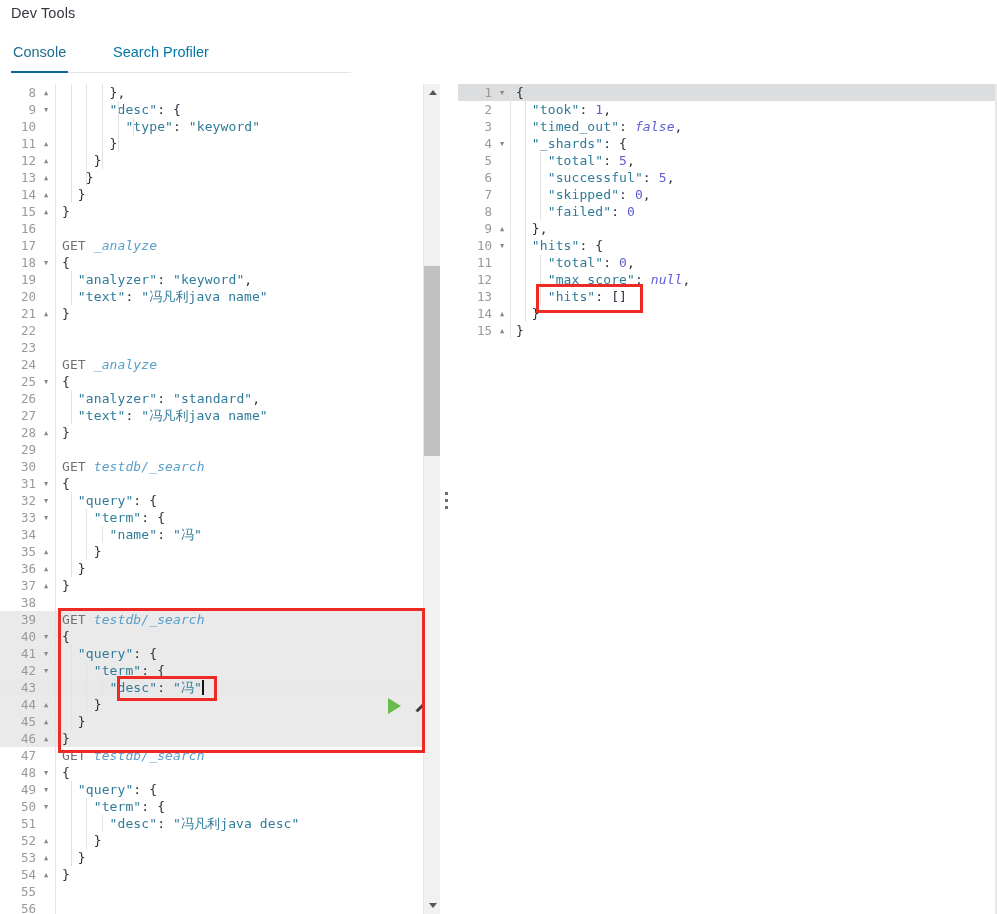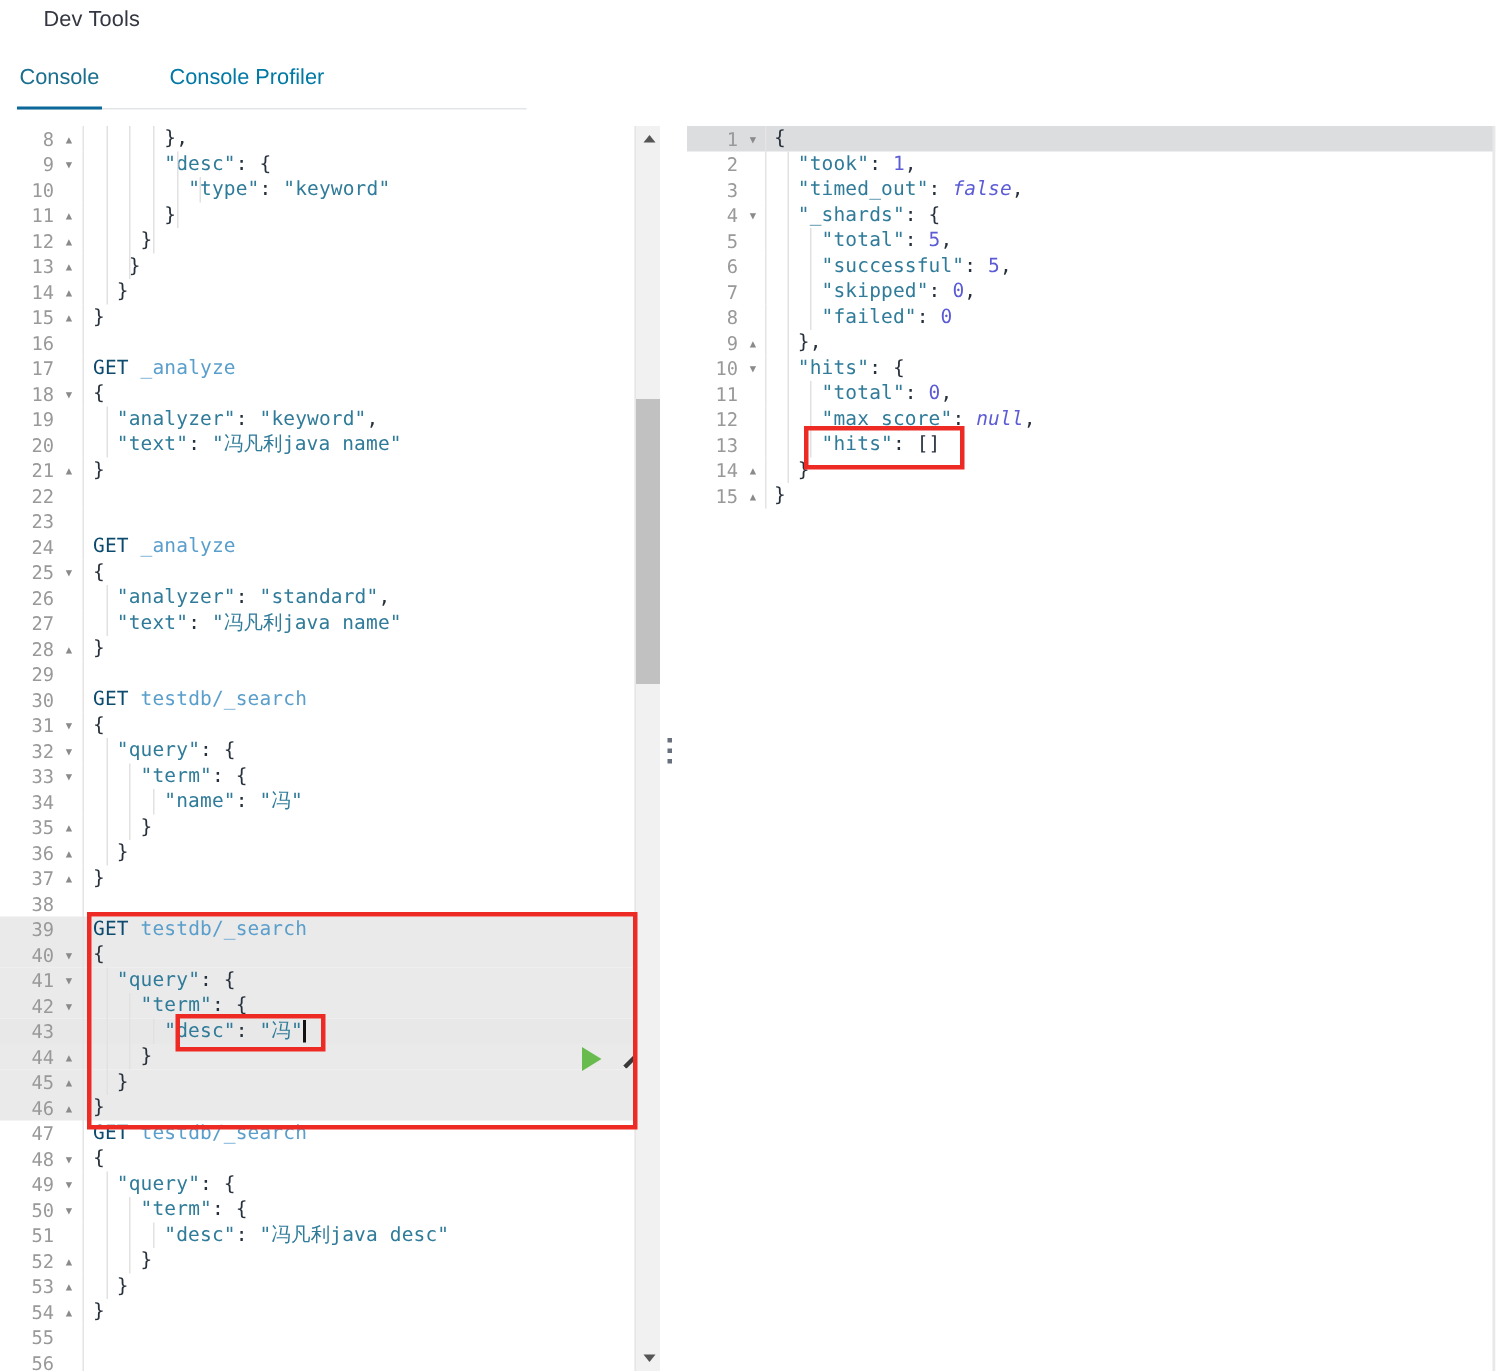--- a/index.html
+++ b/index.html
@@ -6,21 +6,21 @@
     margin: 0; padding: 0;
     width: 997px; height: 914px;
     background: #ffffff;
     font-family: "Liberation Sans", sans-serif;
     overflow: hidden;
   }
   #app { position: relative; width: 997px; height: 914px; }
 
   
   .app-title {
-    position: absolute; left: 29px; top: 5px;
+    position: absolute; left: 11px; top: 5px;
     font-size: 14.5px; color: #343741; letter-spacing: .1px;
   }
   .tabbar {
     position: absolute; left: 0; top: 34px; width: 997px; height: 40px; padding-left: 15px;
   }
   .tabbar .rule {
     position: absolute; left: 11px; top: 38px; width: 340px; height: 1px;
     background: #e3e6e8;
   }
   .tab {
@@ -118,22 +118,22 @@
   }
   #right-pane .txt { left: 58px; }
 
   
   .guides { position: absolute; left: 0; top: 0; pointer-events: none; }
   .guides i {
     position: absolute; width: 1px; background: #e1e1e1;
   }
 
   
-  .k-method { color: #0c4a6e; }
-  .k-url    { color: #5a9ecb; }
+  .k-method { color: #737373; }
+  .k-url    { color: #5a9ecb; font-style: italic; }
   .k-str    { color: #2f7b99; }
   .k-num    { color: #5c5cd6; }
   .k-bool   { color: #5c5cd6; font-style: italic; }
 
   
   .play-btn {
     position: absolute; left: 388px; top: 614px;
     width: 0; height: 0;
     border-top: 8px solid transparent; border-bottom: 8px solid transparent;
     border-left: 13px solid #68bc4e; cursor: pointer;
@@ -161,21 +161,21 @@
 </head>
 <body>
 
 <div id="app">
 
   <div class="app-title">Dev Tools</div>
 
   <div class="tabbar">
     <div class="rule"></div>
     <div class="tab active" style="left:11px;">Console</div>
-    <div class="tab" style="left:111px;">Console Profiler</div>
+    <div class="tab" style="left:111px;">Search Profiler</div>
   </div>
 
   <div class="pane" id="left-pane">
     <div class="code" id="left-code"><div class="row"><span class="gutter">8</span><span class="fold">▲</span><span class="ln-sep"></span><span class="txt">      },</span></div><div class="row"><span class="gutter">9</span><span class="fold">▼</span><span class="ln-sep"></span><span class="txt">      <span class="k-str">"desc"</span>: {</span></div><div class="row"><span class="gutter">10</span><span class="fold"></span><span class="ln-sep"></span><span class="txt">        <span class="k-str">"type"</span>: <span class="k-str">"keyword"</span></span></div><div class="row"><span class="gutter">11</span><span class="fold">▲</span><span class="ln-sep"></span><span class="txt">      }</span></div><div class="row"><span class="gutter">12</span><span class="fold">▲</span><span class="ln-sep"></span><span class="txt">    }</span></div><div class="row"><span class="gutter">13</span><span class="fold">▲</span><span class="ln-sep"></span><span class="txt">   }</span></div><div class="row"><span class="gutter">14</span><span class="fold">▲</span><span class="ln-sep"></span><span class="txt">  }</span></div><div class="row"><span class="gutter">15</span><span class="fold">▲</span><span class="ln-sep"></span><span class="txt">}</span></div><div class="row"><span class="gutter">16</span><span class="fold"></span><span class="ln-sep"></span><span class="txt"></span></div><div class="row"><span class="gutter">17</span><span class="fold"></span><span class="ln-sep"></span><span class="txt"><span class="k-method">GET</span> <span class="k-url">_analyze</span></span></div><div class="row"><span class="gutter">18</span><span class="fold">▼</span><span class="ln-sep"></span><span class="txt">{</span></div><div class="row"><span class="gutter">19</span><span class="fold"></span><span class="ln-sep"></span><span class="txt">  <span class="k-str">"analyzer"</span>: <span class="k-str">"keyword"</span>,</span></div><div class="row"><span class="gutter">20</span><span class="fold"></span><span class="ln-sep"></span><span class="txt">  <span class="k-str">"text"</span>: <span class="k-str">"冯凡利java name"</span></span></div><div class="row"><span class="gutter">21</span><span class="fold">▲</span><span class="ln-sep"></span><span class="txt">}</span></div><div class="row"><span class="gutter">22</span><span class="fold"></span><span class="ln-sep"></span><span class="txt"></span></div><div class="row"><span class="gutter">23</span><span class="fold"></span><span class="ln-sep"></span><span class="txt"></span></div><div class="row"><span class="gutter">24</span><span class="fold"></span><span class="ln-sep"></span><span class="txt"><span class="k-method">GET</span> <span class="k-url">_analyze</span></span></div><div class="row"><span class="gutter">25</span><span class="fold">▼</span><span class="ln-sep"></span><span class="txt">{</span></div><div class="row"><span class="gutter">26</span><span class="fold"></span><span class="ln-sep"></span><span class="txt">  <span class="k-str">"analyzer"</span>: <span class="k-str">"standard"</span>,</span></div><div class="row"><span class="gutter">27</span><span class="fold"></span><span class="ln-sep"></span><span class="txt">  <span class="k-str">"text"</span>: <span class="k-str">"冯凡利java name"</span></span></div><div class="row"><span class="gutter">28</span><span class="fold">▲</span><span class="ln-sep"></span><span class="txt">}</span></div><div class="row"><span class="gutter">29</span><span class="fold"></span><span class="ln-sep"></span><span class="txt"></span></div><div class="row"><span class="gutter">30</span><span class="fold"></span><span class="ln-sep"></span><span class="txt"><span class="k-method">GET</span> <span class="k-url">testdb/_search</span></span></div><div class="row"><span class="gutter">31</span><span class="fold">▼</span><span class="ln-sep"></span><span class="txt">{</span></div><div class="row"><span class="gutter">32</span><span class="fold">▼</span><span class="ln-sep"></span><span class="txt">  <span class="k-str">"query"</span>: {</span></div><div class="row"><span class="gutter">33</span><span class="fold">▼</span><span class="ln-sep"></span><span class="txt">    <span class="k-str">"term"</span>: {</span></div><div class="row"><span class="gutter">34</span><span class="fold"></span><span class="ln-sep"></span><span class="txt">      <span class="k-str">"name"</span>: <span class="k-str">"冯"</span></span></div><div class="row"><span class="gutter">35</span><span class="fold">▲</span><span class="ln-sep"></span><span class="txt">    }</span></div><div class="row"><span class="gutter">36</span><span class="fold">▲</span><span class="ln-sep"></span><span class="txt">  }</span></div><div class="row"><span class="gutter">37</span><span class="fold">▲</span><span class="ln-sep"></span><span class="txt">}</span></div><div class="row"><span class="gutter">38</span><span class="fold"></span><span class="ln-sep"></span><span class="txt"></span></div><div class="row  hl"><span class="gutter">39</span><span class="fold"></span><span class="ln-sep"></span><span class="txt"><span class="k-method">GET</span> <span class="k-url">testdb/_search</span></span></div><div class="row  hl"><span class="gutter">40</span><span class="fold">▼</span><span class="ln-sep"></span><span class="txt">{</span></div><div class="row  hl"><span class="gutter">41</span><span class="fold">▼</span><span class="ln-sep"></span><span class="txt">  <span class="k-str">"query"</span>: {</span></div><div class="row  hl"><span class="gutter">42</span><span class="fold">▼</span><span class="ln-sep"></span><span class="txt">    <span class="k-str">"term"</span>: {</span></div><div class="row active-left"><span class="gutter">43</span><span class="fold"></span><span class="ln-sep"></span><span class="txt">      <span class="k-str">"desc"</span>: <span class="k-str">"冯"</span></span><span class="caret" style="left: 202px;"></span></div><div class="row  hl"><span class="gutter">44</span><span class="fold">▲</span><span class="ln-sep"></span><span class="txt">    }</span></div><div class="row  hl"><span class="gutter">45</span><span class="fold">▲</span><span class="ln-sep"></span><span class="txt">  }</span></div><div class="row  hl"><span class="gutter">46</span><span class="fold">▲</span><span class="ln-sep"></span><span class="txt">}</span></div><div class="row"><span class="gutter">47</span><span class="fold"></span><span class="ln-sep"></span><span class="txt"><span class="k-method">GET</span> <span class="k-url">testdb/_search</span></span></div><div class="row"><span class="gutter">48</span><span class="fold">▼</span><span class="ln-sep"></span><span class="txt">{</span></div><div class="row"><span class="gutter">49</span><span class="fold">▼</span><span class="ln-sep"></span><span class="txt">  <span class="k-str">"query"</span>: {</span></div><div class="row"><span class="gutter">50</span><span class="fold">▼</span><span class="ln-sep"></span><span class="txt">    <span class="k-str">"term"</span>: {</span></div><div class="row"><span class="gutter">51</span><span class="fold"></span><span class="ln-sep"></span><span class="txt">      <span class="k-str">"desc"</span>: <span class="k-str">"冯凡利java desc"</span></span></div><div class="row"><span class="gutter">52</span><span class="fold">▲</span><span class="ln-sep"></span><span class="txt">    }</span></div><div class="row"><span class="gutter">53</span><span class="fold">▲</span><span class="ln-sep"></span><span class="txt">  }</span></div><div class="row"><span class="gutter">54</span><span class="fold">▲</span><span class="ln-sep"></span><span class="txt">}</span></div><div class="row"><span class="gutter">55</span><span class="fold"></span><span class="ln-sep"></span><span class="txt"></span></div><div class="row"><span class="gutter">56</span><span class="fold"></span><span class="ln-sep"></span><span class="txt"></span></div></div>
     <div class="guides" id="left-guides">
         <i style="left:70.82px;top:0px;height:119px"></i>
         <i style="left:70.82px;top:187px;height:34px"></i>
         <i style="left:70.82px;top:306px;height:34px"></i>
         <i style="left:70.82px;top:408px;height:85px"></i>
         <i style="left:70.82px;top:561px;height:85px"></i>

